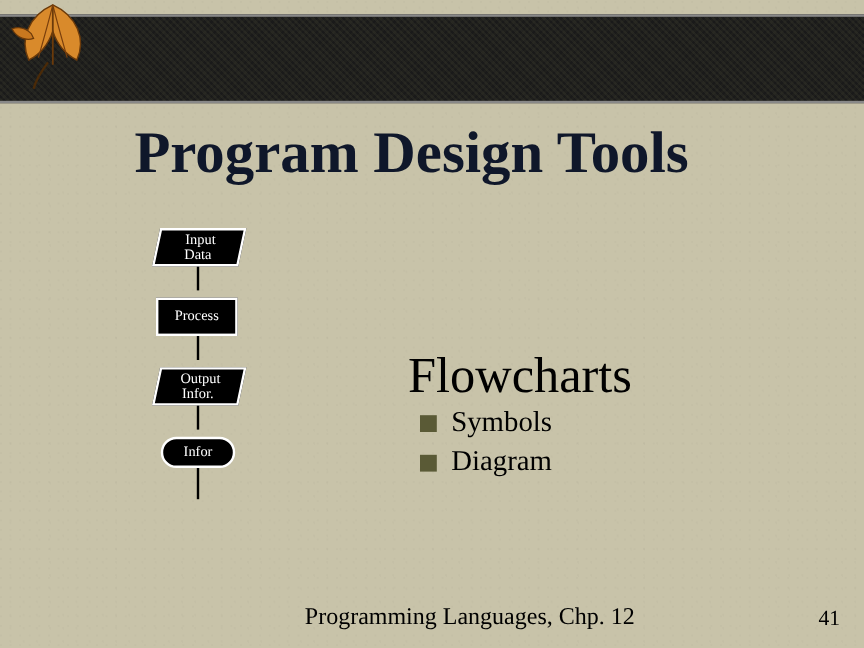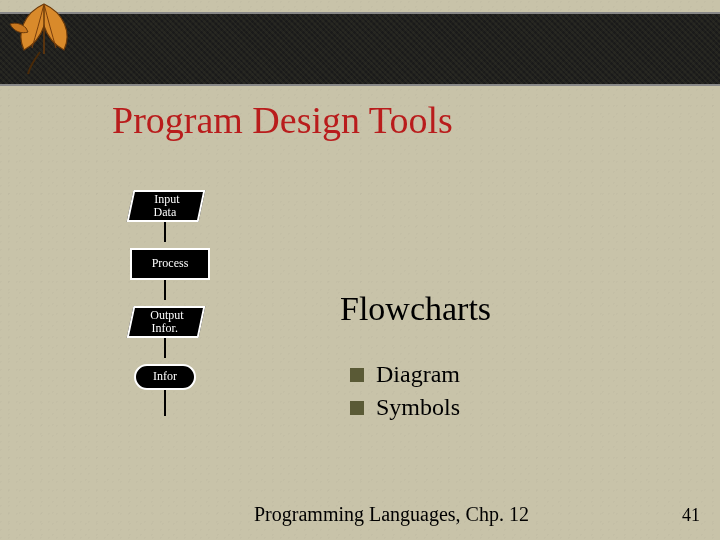--- a/index.html
+++ b/index.html
@@ -36,23 +36,23 @@
   .leaf {
     position: absolute;
     top: -2px;
     left: 4px;
     z-index: 10;
   }
   .page-title {
     position: absolute;
     top: 98px;
     left: 112px;
-    font-size: 38px;
-    font-weight: normal;
-    color: #b91c1c;
+    font-size: 49px;
+    font-weight: bold;
+    color: #0f172a;
     font-family: "Times New Roman", Times, serif;
   }
   .flowchart {
     position: absolute;
     top: 190px;
     left: 130px;
     width: 80px;
   }
   .node {
     background: #000;
@@ -69,21 +69,21 @@
     margin-bottom: 26px;
     font-family: "Times New Roman", Times, serif;
   }
   .node.start, .node.stop {
     width: 62px;
     height: 26px;
     border-radius: 14px;
     margin-left: 4px;
   }
   .node.rect {
-    width: 80px;
+    width: 68px;
     height: 32px;
     text-align: center;
   }
   .node.io {
     width: 72px;
     height: 32px;
     transform: skewX(-12deg);
   }
   .node.io > span {
     transform: skewX(12deg);
@@ -94,24 +94,24 @@
     width: 2px;
     background: #000;
     left: 34px;
   }
   .content-area {
     position: absolute;
     top: 290px;
     left: 340px;
   }
   .sub-title {
-    font-size: 34px;
-    color: #000;
-    font-family: "Times New Roman", Times, serif;
-    margin-bottom: 33px;
+    font-size: 42px;
+    color: #000;
+    font-family: "Times New Roman", Times, serif;
+    margin-bottom: 1px;
   }
   .bullet-list {
     list-style: none;
     padding-left: 10px;
   }
   .bullet-list li {
     font-size: 24px;
     color: #000;
     margin-bottom: 6px;
     display: flex;
@@ -181,23 +181,23 @@
   <div class="node stop">
     <span>Infor</span>
   </div>
 </div>
 
 <div class="content-area">
   <div class="sub-title">Flowcharts</div>
   <ul class="bullet-list">
     <li>
       <span class="bullet"></span>
-      <span>Diagram</span>
+      <span>Symbols</span>
     </li>
     <li>
       <span class="bullet"></span>
-      <span>Symbols</span>
+      <span>Diagram</span>
     </li>
   </ul>
 </div>
 
 <div class="footer-text">Programming Languages, Chp. 12</div>
 <div class="page-num">41</div>
 
 </body></html>

